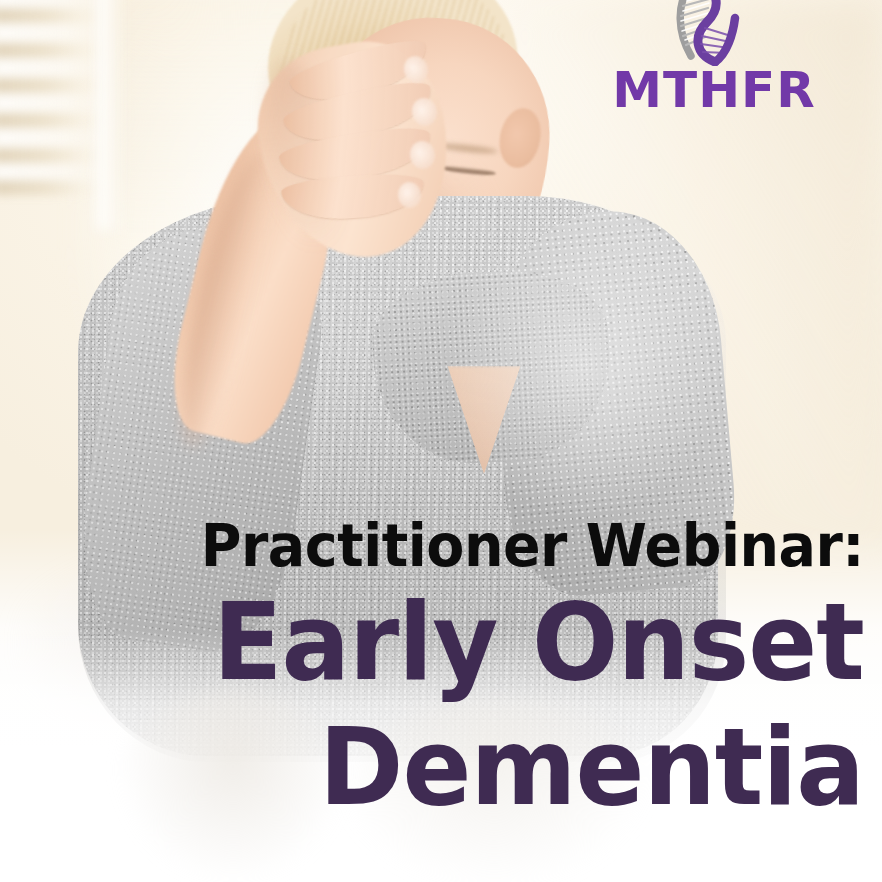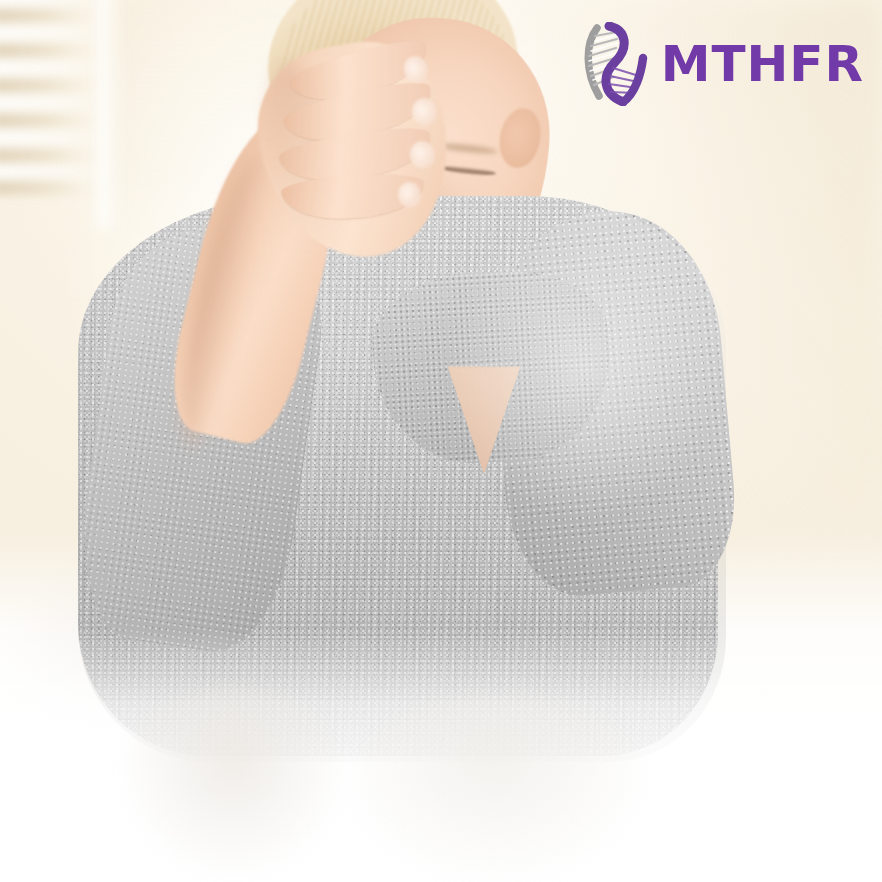--- a/index.html
+++ b/index.html
@@ -544,20 +544,21 @@
   
   .logo {
     position: absolute;
     right: 18px;
     top: 14px;
     width: 300px;
     height: 100px;
     display: flex;
     align-items: center;
     justify-content: flex-end;
+    flex-direction: column;
   }
   .logo-helix {
     width: 76px;
     height: 84px;
     flex: 0 0 auto;
     margin-right: 2px;
   }
   .logo-words {
     display: flex;
     flex-direction: column;
@@ -748,14 +749,19 @@
         <line x1="28" y1="70" x2="52" y2="71"></line>
       </g>
 
       <path d="M40 80 C 52 72, 58 52, 60 36" fill="none" stroke="#6b3fa0" stroke-width="8.5" stroke-linecap="round"></path>
     </svg>
     <div class="logo-words">
       <div class="logo-mthfr">MTHFR</div>
     </div>
   </div>
 
+  <div class="headline-block">
+    <p class="line-kicker">Practitioner Webinar:</p>
+    <p class="line-main-1">Early Onset</p>
+    <p class="line-main-2">Dementia</p>
+  </div>
 
 </div>
 
 </body></html>

